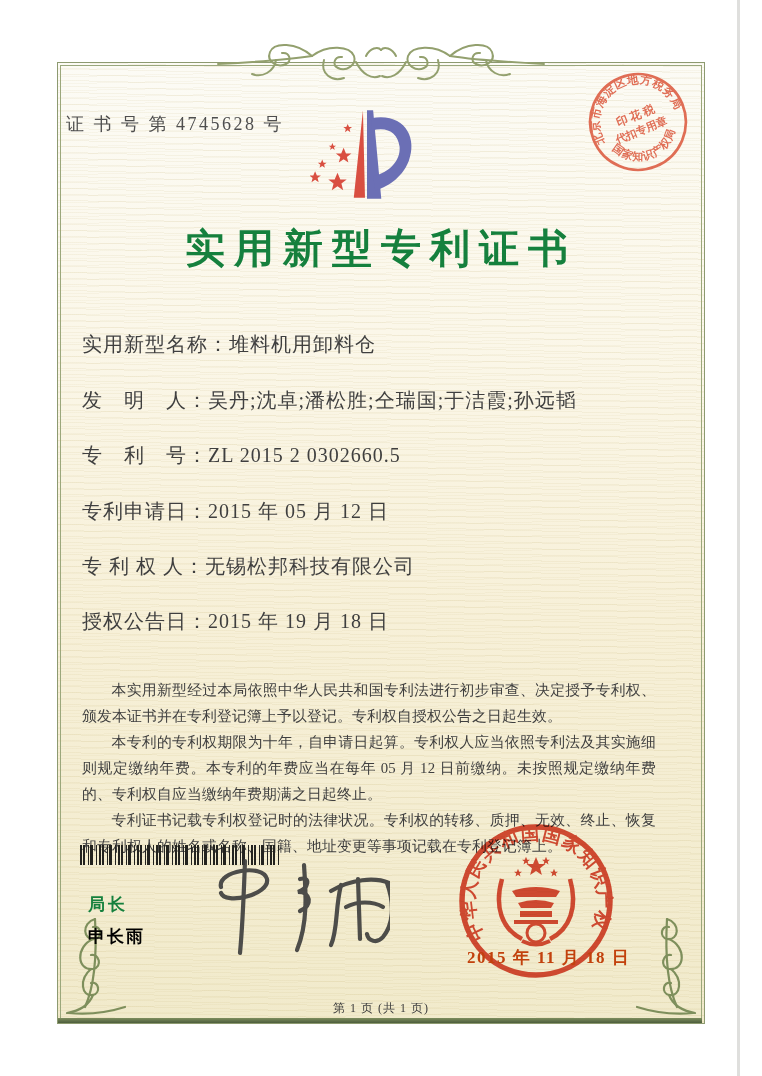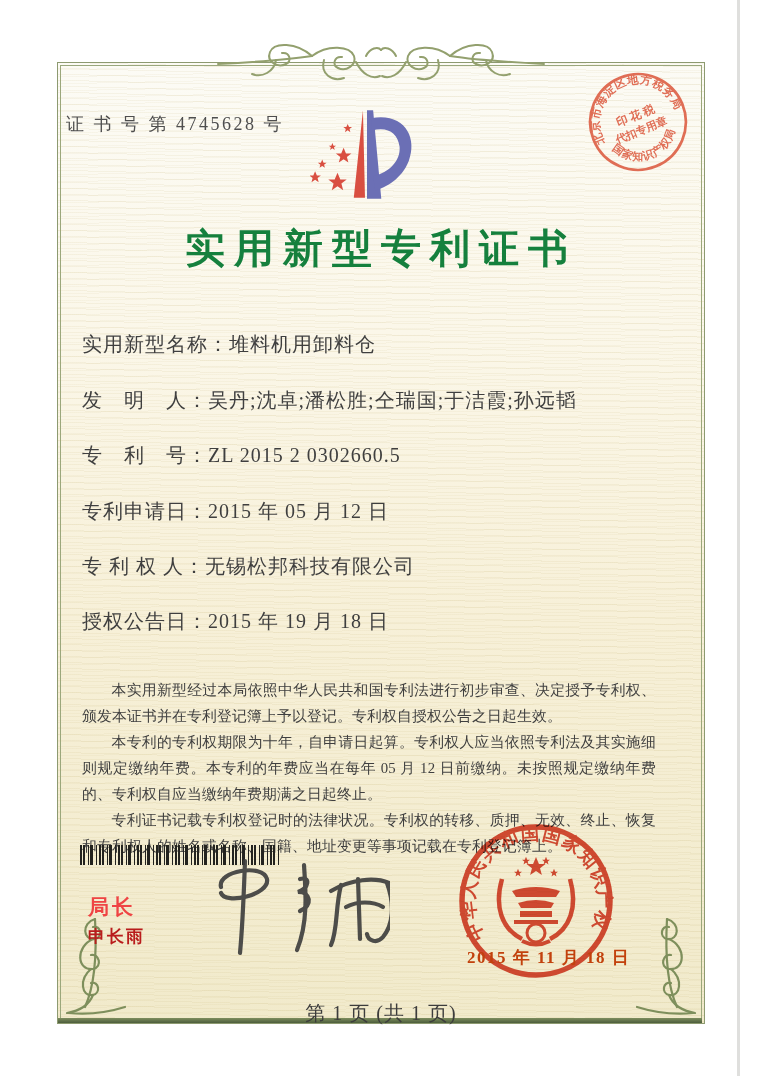--- a/index.html
+++ b/index.html
@@ -42,27 +42,27 @@
   .r0{top:331px}.r1{top:387px}.r2{top:442px}.r3{top:498px}.r4{top:553px}.r5{top:608px}
   .paras{left:82px;top:643px;width:574px;font-size:14.8px;line-height:26px;
          letter-spacing:.2px;color:#3f3f3f;text-align:justify;margin-top:34px;}
   .paras p{margin:0;text-indent:2em;}
   .barcode{left:80px;top:845px;width:200px;height:20px;
     background:repeating-linear-gradient(90deg,
       #23231f 0 2px,transparent 2px 3px,#23231f 3px 5px,transparent 5px 8px,
       #23231f 8px 9px,transparent 9px 10px,#23231f 10px 13px,transparent 13px 16px,
       #23231f 16px 17px,transparent 17px 19px);
   }
-  .director-title{left:88px;top:893px;font-size:21px;font-weight:bold;letter-spacing:3px;
-    color:#ef4444;font-family:"Liberation Sans","DejaVu Sans",sans-serif;}
+  .director-title{left:88px;top:893px;font-size:17px;font-weight:bold;letter-spacing:3px;
+    color:#15803d;font-family:"Liberation Sans","DejaVu Sans",sans-serif;}
   .director-name{left:88px;top:925px;font-size:17px;font-weight:bold;letter-spacing:2px;
-    color:#b91c1c;font-family:"Liberation Sans","DejaVu Sans",sans-serif;}
+    color:#000000;font-family:"Liberation Sans","DejaVu Sans",sans-serif;}
   .seal-date{left:467px;top:946px;font-size:17px;font-weight:bold;letter-spacing:1.5px;
     color:#c2410c;z-index:6;}
-  .page-no{left:0;right:0;top:1000px;text-align:center;font-size:20px;letter-spacing:1px;color:#3c3c3c;}
+  .page-no{left:0;right:0;top:1000px;text-align:center;font-size:12px;letter-spacing:1px;color:#3c3c3c;}
   .tax-stamp-wrap{left:586px;top:70px;width:104px;height:104px;transform:rotate(-22deg);opacity:.9;}
   .seal-wrap{left:456px;top:821px;width:160px;height:160px;mix-blend-mode:multiply;opacity:.92;z-index:5;}
   .sig-wrap{left:205px;top:853px;width:185px;height:105px;z-index:4;}
   .logo-wrap{left:310px;top:108px;width:112px;height:97px;}
   .orn-top{left:216px;top:34px;width:330px;height:58px;}
   .orn-bl{left:59px;top:915px;width:72px;height:104px;}
   .orn-br{left:631px;top:915px;width:72px;height:104px;transform:scaleX(-1);}
 </style>
 </head>
 <body>

